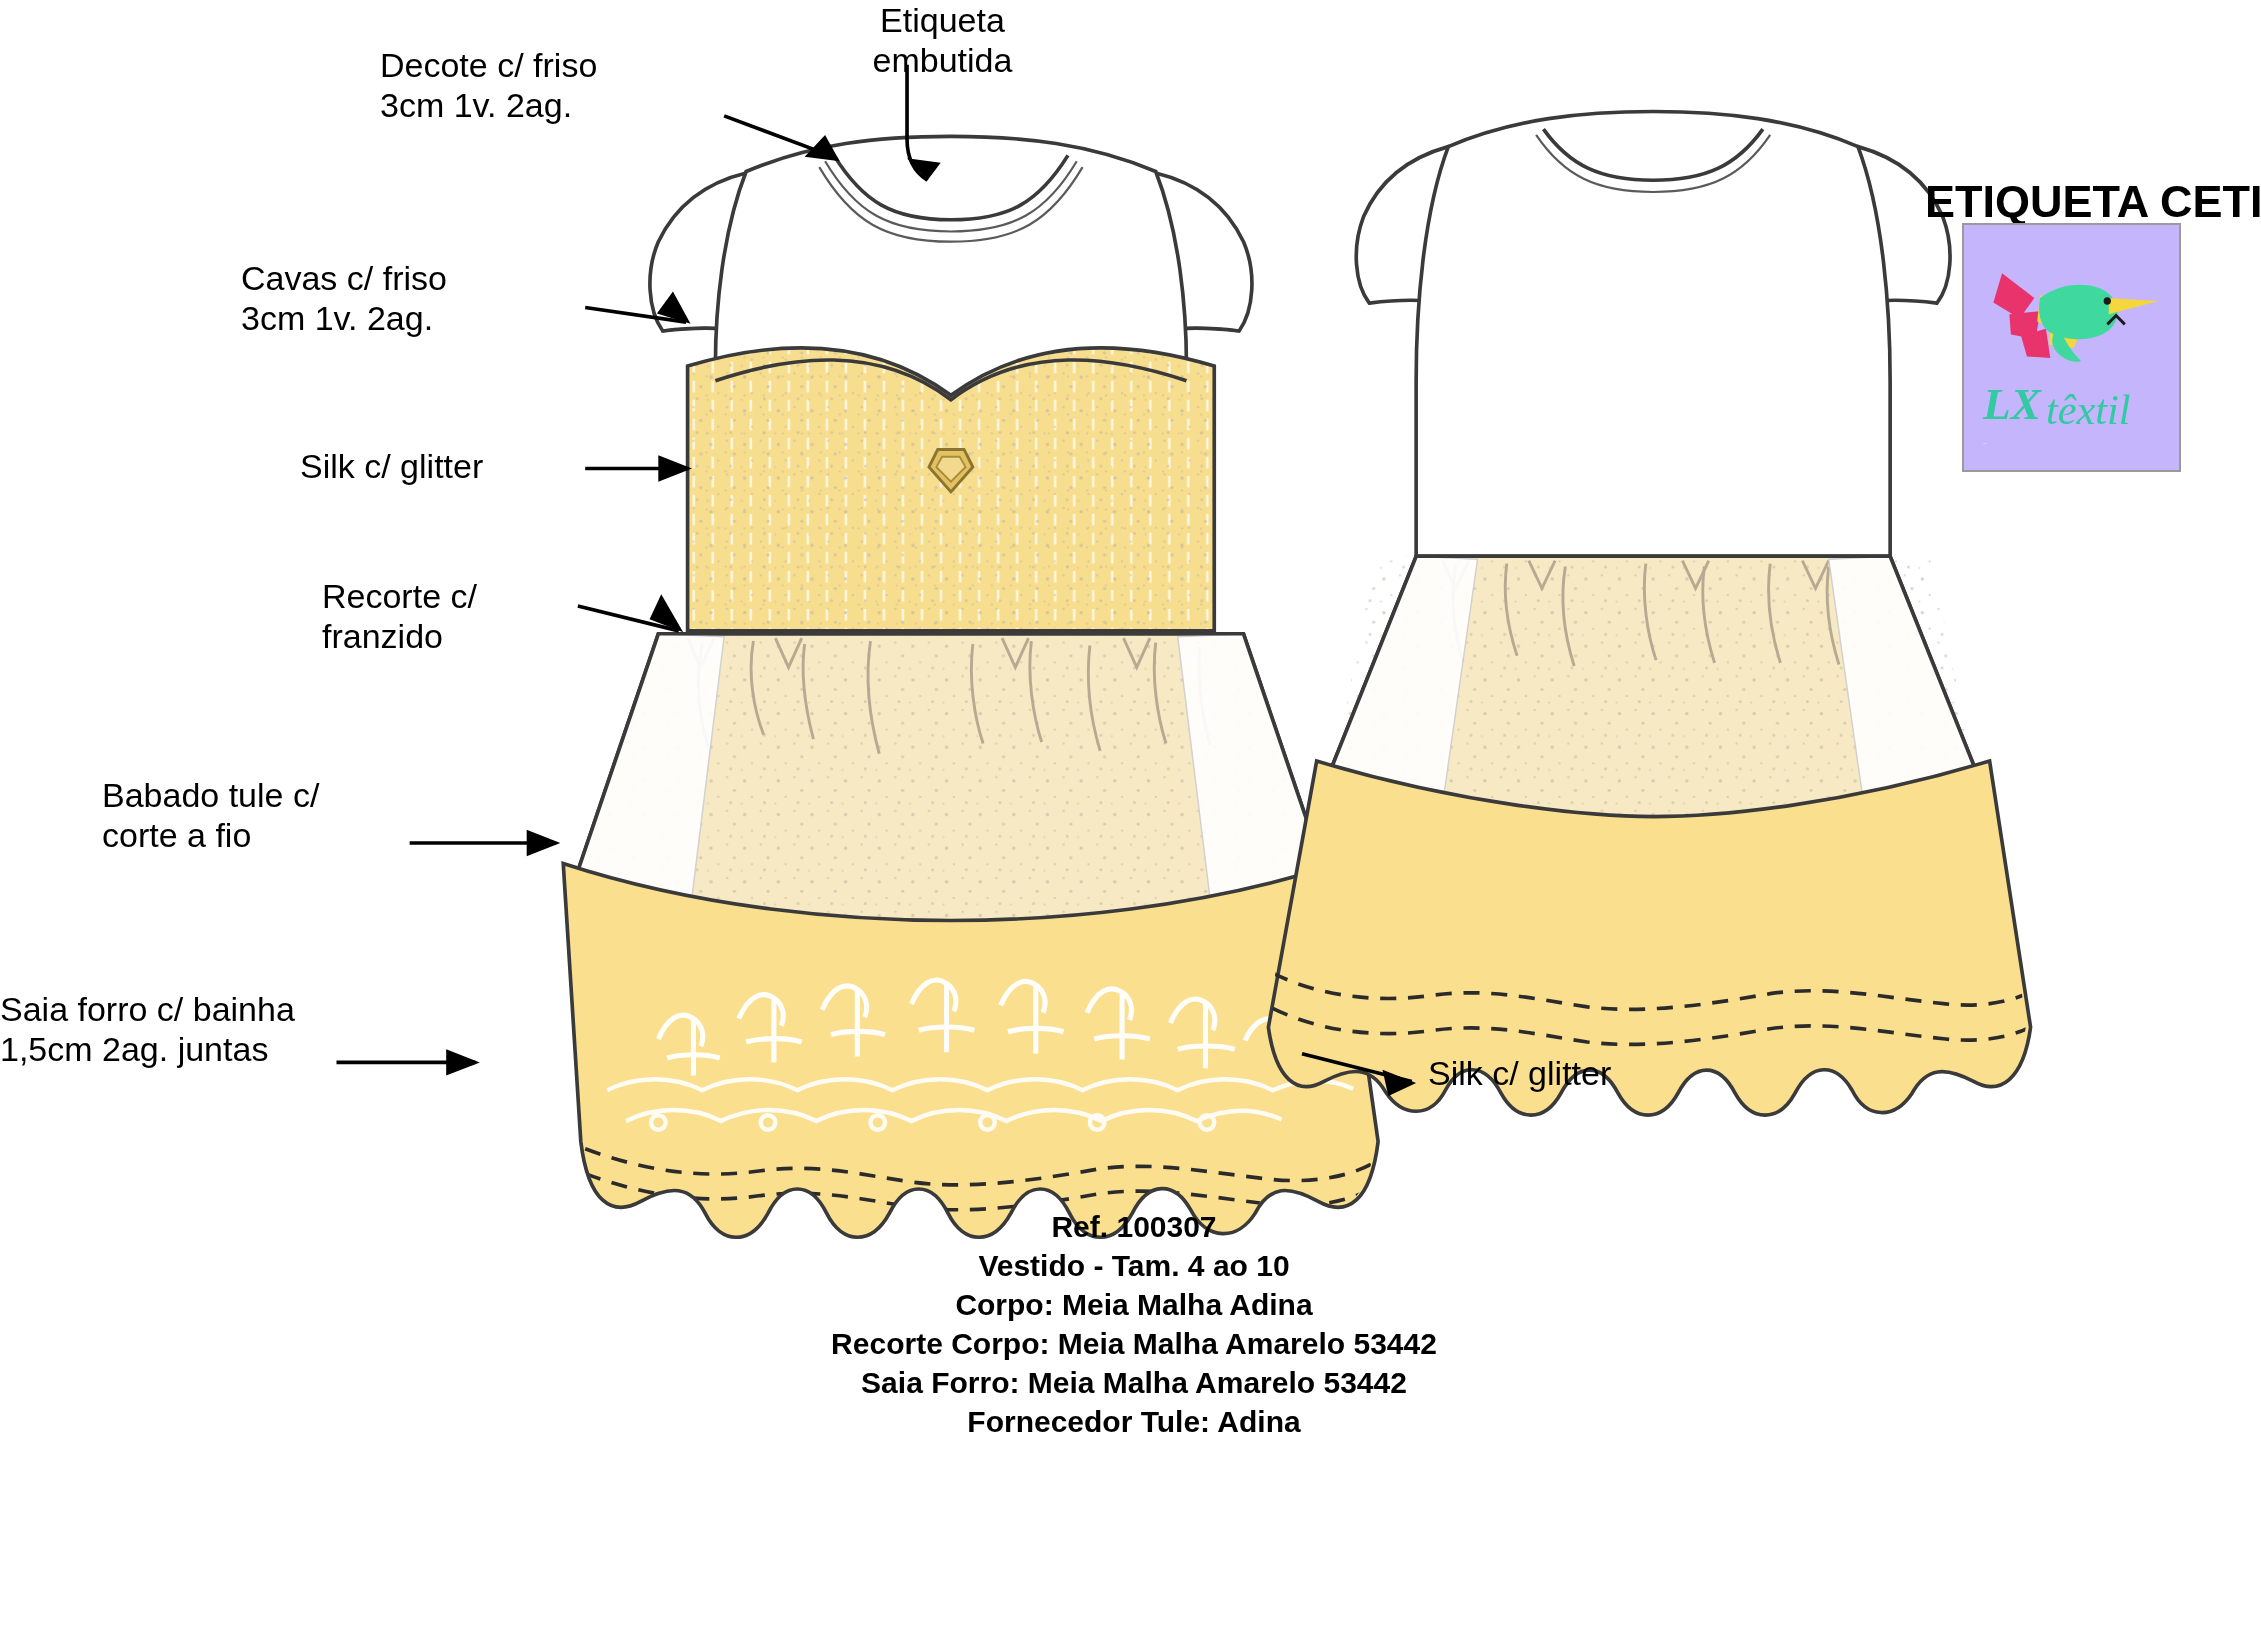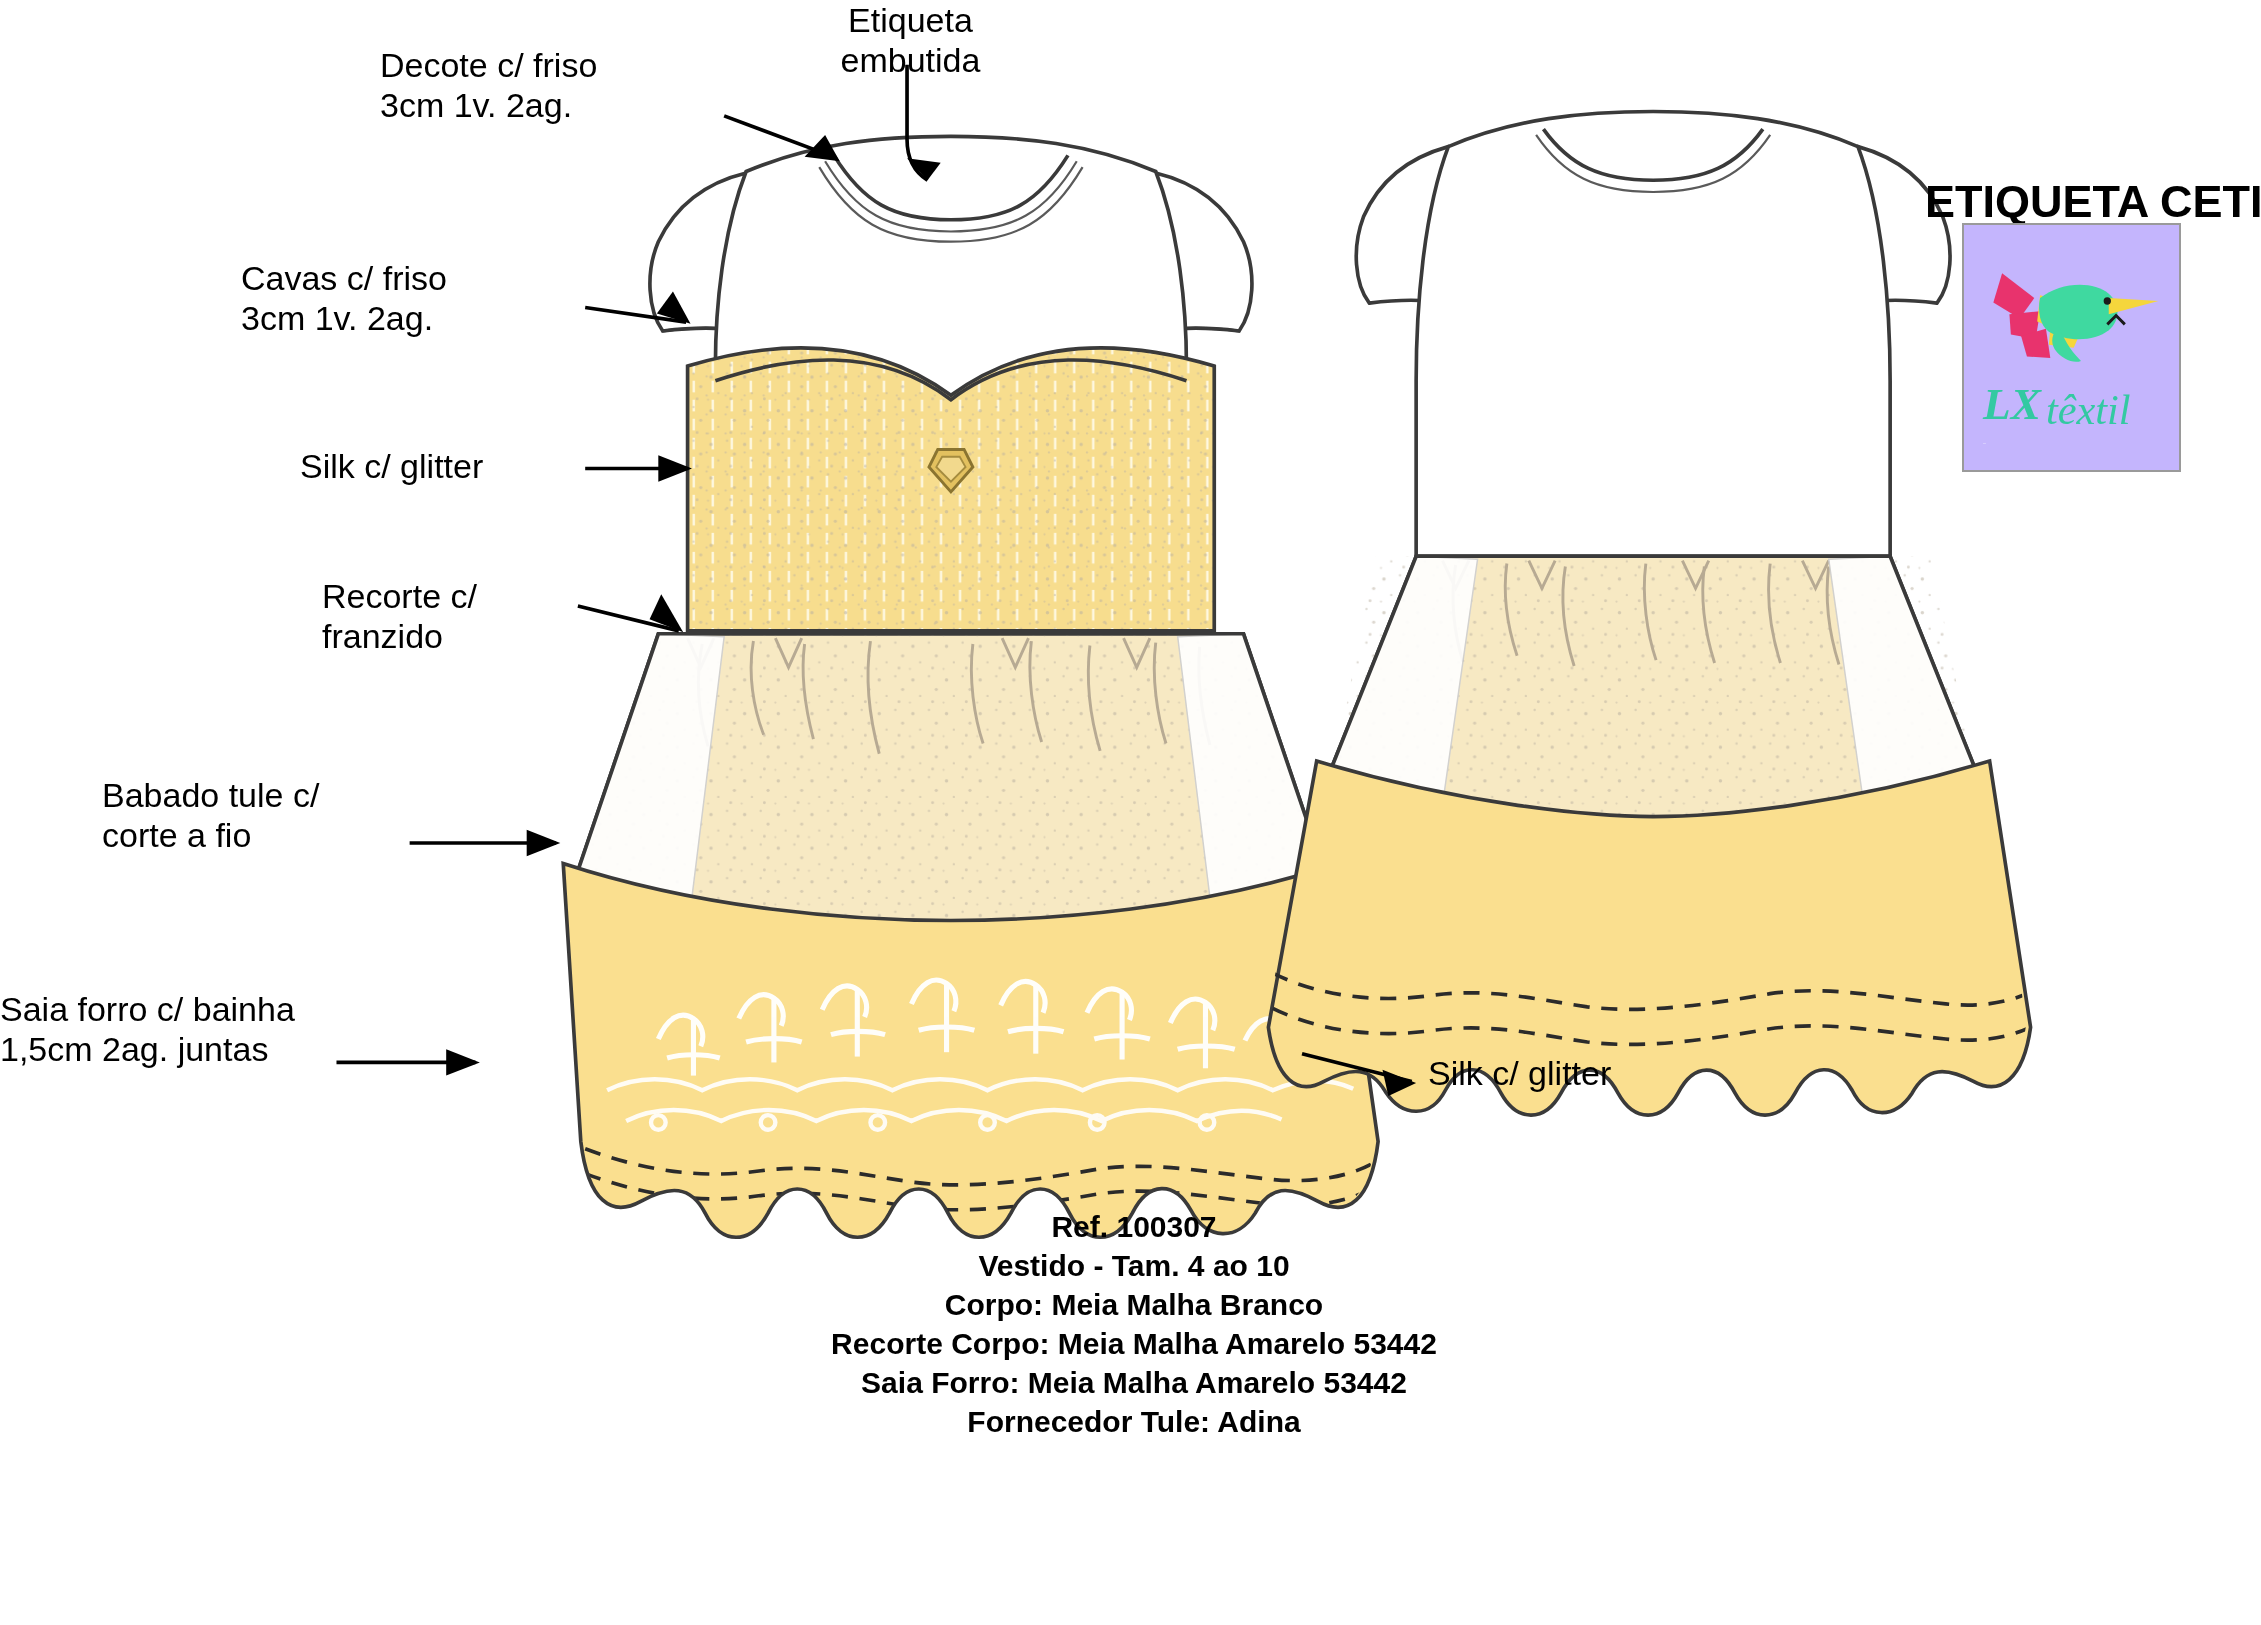--- a/index.html
+++ b/index.html
@@ -329,21 +329,21 @@
       <polygon points="1148,220 1100,214 1128,184"></polygon>
       <polygon points="944,442 898,428 920,398"></polygon>
       <polygon points="946,640 900,622 900,658"></polygon>
       <polygon points="934,864 888,846 904,812"></polygon>
       <polygon points="766,1152 720,1134 720,1170"></polygon>
       <polygon points="656,1452 610,1434 610,1470"></polygon>
       <polygon points="1936,1480 1890,1462 1898,1498"></polygon>
     </g>
   </svg>
 
-  <div class="anno center" style="left:797px; top:0px; width:227px;">Etiqueta
+  <div class="anno center" style="left:829px; top:0px; width:227px;">Etiqueta
 embutida</div>
 
   <div class="anno right" style="left:380px; top:45px; width:337px;">Decote c/ friso
 3cm 1v. 2ag.</div>
 
   <div class="anno right" style="left:241px; top:258px; width:329px;">Cavas c/ friso
 3cm 1v. 2ag.</div>
 
   <div class="anno right" style="left:300px; top:446px; width:271px;">Silk c/ glitter</div>
 
@@ -383,20 +383,20 @@
 
       <text x="26" y="266" font-family="Liberation Serif, serif" font-size="62" font-style="italic" font-weight="bold" fill="#33c9a2">LX</text>
       <text x="112" y="272" font-family="Liberation Serif, serif" font-size="58" font-style="italic" fill="#33c9a2">têxtil</text>
       <text x="26" y="300" font-family="Liberation Sans, sans-serif" font-size="1" fill="#ffffff">LX têxtil</text>
     </svg>
   </div>
 
   <div class="spec">
     <div>Ref. 100307</div>
     <div>Vestido - Tam. 4 ao 10</div>
-    <div>Corpo: Meia Malha Branco</div>
+    <div>Corpo: Meia Malha Adina</div>
     <div>Recorte Corpo: Meia Malha Amarelo 53442</div>
     <div>Saia Forro: Meia Malha Amarelo 53442</div>
     <div>Fornecedor Tule: Adina</div>
   </div>
 
 </div>
 
 
 </body></html>

